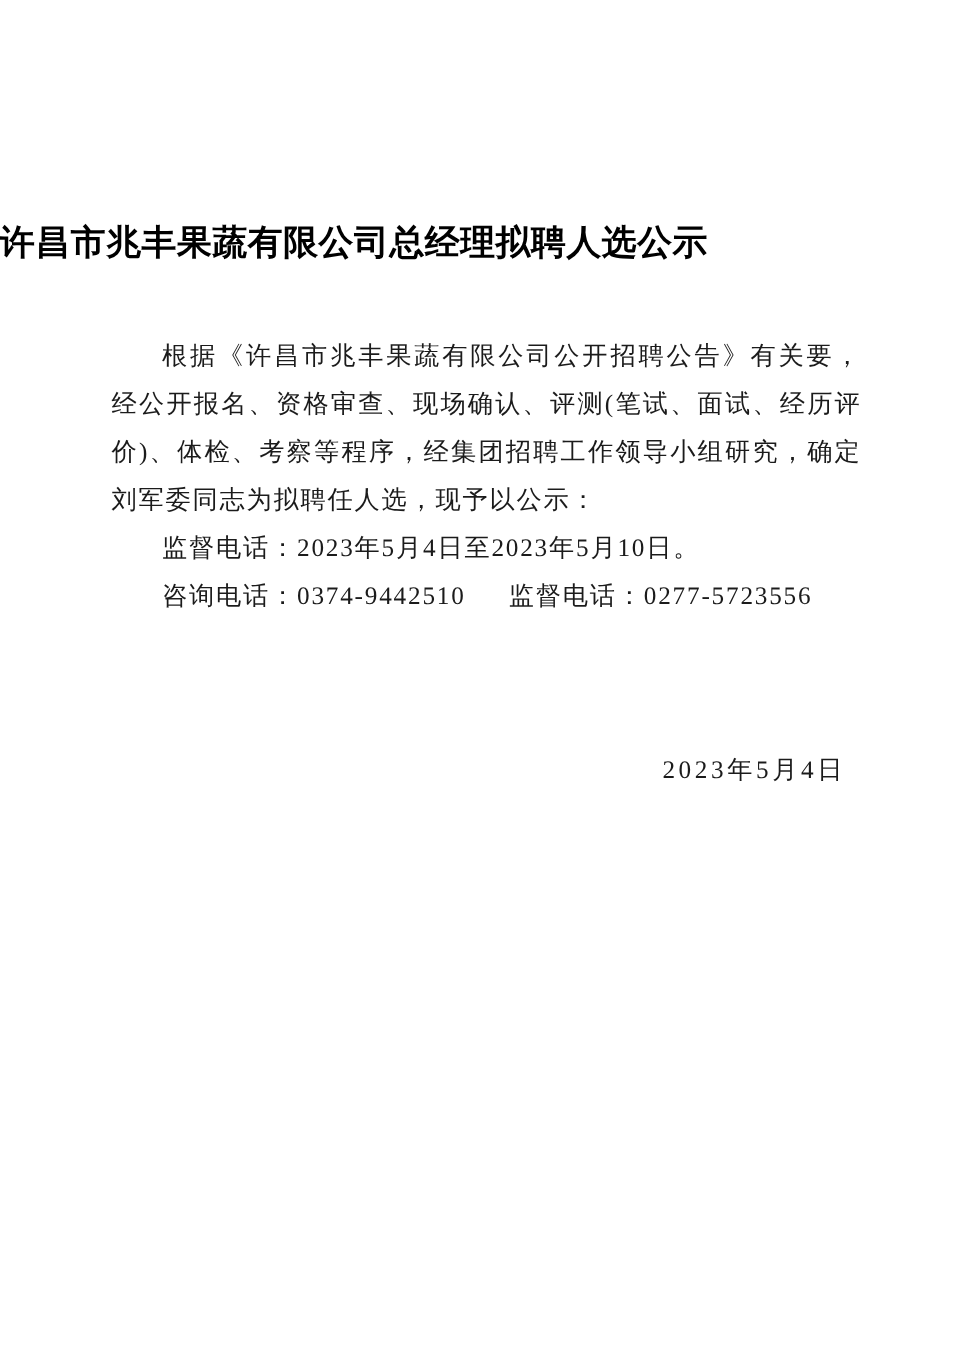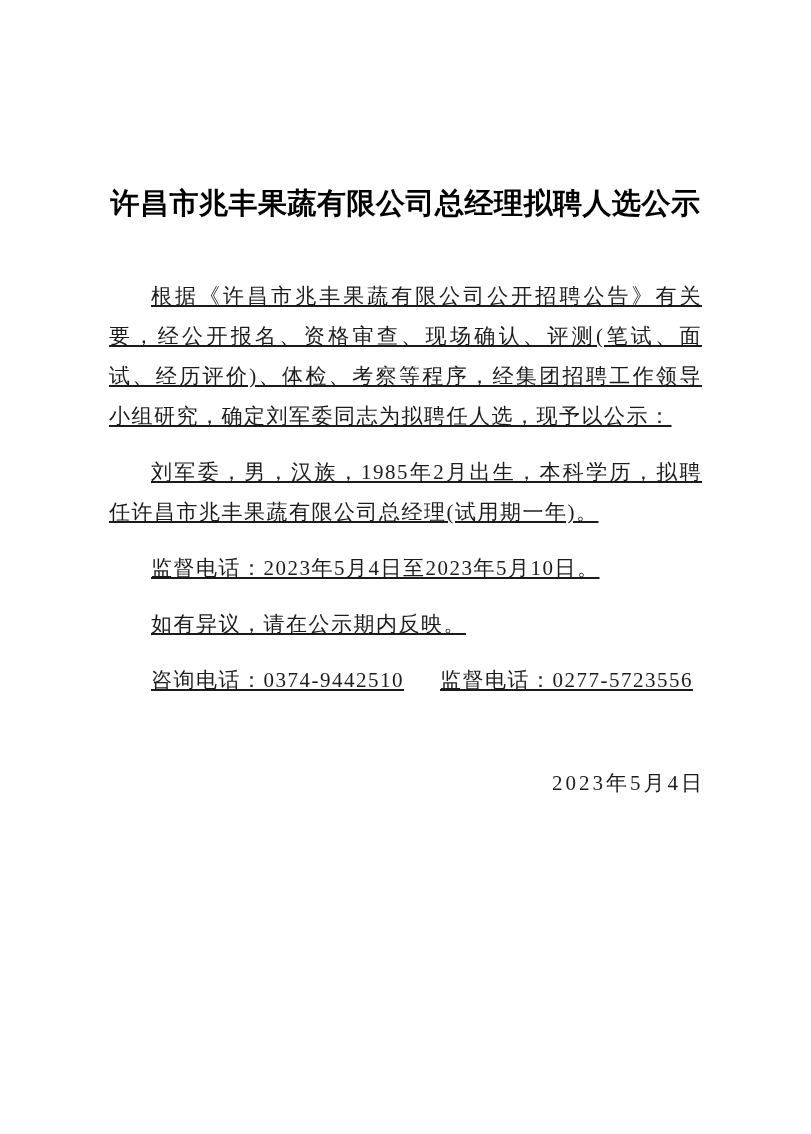--- a/index.html
+++ b/index.html
@@ -14,76 +14,73 @@
       height: 1134px;
       margin: 0 auto;
       background: #ffffff;
       font-family: "Liberation Serif", "DejaVu Serif", serif;
       color: #1b1b1b;
       overflow: hidden;
     }
     .doc-title {
       margin: 0;
       padding-top: 186px;
-      text-align: center;
+      text-align: left;
       font-size: 29px;
       line-height: 34px;
       font-weight: bold;
       color: #000000;
       letter-spacing: 0.5px;
       white-space: nowrap;
     }
     .content {
       margin: 56px 93px 0 93px;
       width: 625px;
     }
     .content p {
-      margin: 16px;
+      margin: 0;
       font-size: 21px;
       line-height: 40px;
       letter-spacing: 1.5px;
       text-align: justify;
       text-indent: 2em;
       word-break: normal;
-      text-decoration: underline;
     }
     .contact-line {
       text-indent: 2em;
       white-space: nowrap;
     }
     .contact-gap {
       display: inline-block;
       width: 36px;
     }
     .date-line {
-      margin-top: 68px;
+      margin-top: 110px;
       padding-right: 106px;
       text-align: right;
       font-size: 21px;
       line-height: 30px;
       letter-spacing: 3px;
       white-space: nowrap;
     }
   </style>
 </head>
 <body>
 
 <div class="page">
 
   <h1 class="doc-title">许昌市兆丰果蔬有限公司总经理拟聘人选公示</h1>
 
   <div class="content">
 
     <p>根据《许昌市兆丰果蔬有限公司公开招聘公告》有关要，经公开报名、资格审查、现场确认、评测(笔试、面试、经历评价)、体检、考察等程序，经集团招聘工作领导小组研究，确定刘军委同志为拟聘任人选，现予以公示：</p>
 
-    <p>刘军委，男，汉族，1985年2月出生，本科学历，拟聘任许昌市兆丰果蔬有限公司总经理(试用期一年)。</p>
 
     <p>监督电话：2023年5月4日至2023年5月10日。</p>
 
-    <p>如有异议，请在公示期内反映。</p>
 
     <p class="contact-line"><span>咨询电话：0374-9442510</span><span class="contact-gap"></span><span>监督电话：0277-5723556</span></p>
 
   </div>
 
   <div class="date-line">2023年5月4日</div>
 
 </div>
 
 </body></html>

